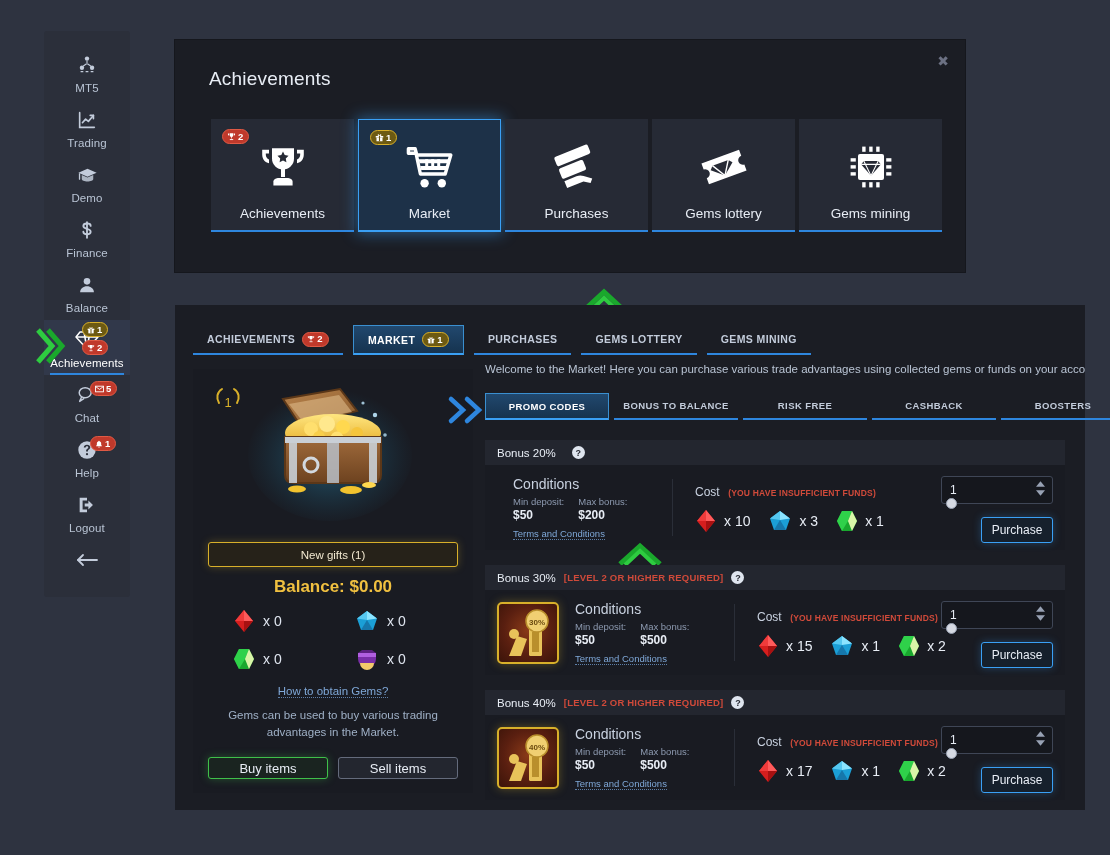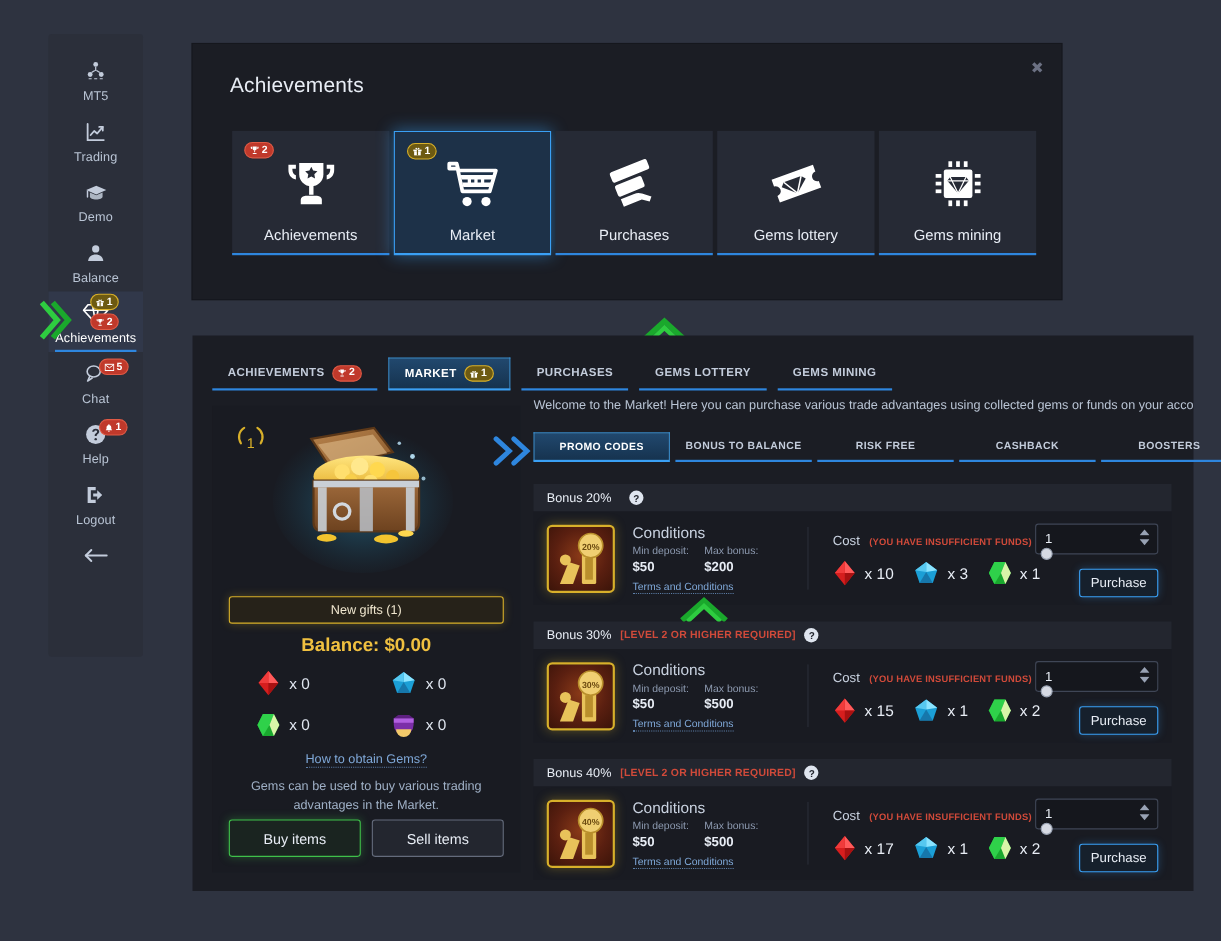--- a/index.html
+++ b/index.html
@@ -138,21 +138,21 @@
   }
   .how-link span { border-bottom: 1px dotted #5d7fa8; }
   .gem-desc {
     position:absolute; left: 22px; right: 22px; top: 338px; text-align:center;
     font-size: 11.5px; color: #9fb0c6; line-height: 1.45;
   }
   .lc-buttons {
     position:absolute; left: 15px; right: 15px; bottom: 14px; display:flex; gap: 10px;
   }
   .btn-buy, .btn-sell {
-    flex: 1; height: 34px; border-radius: 3px;
+    flex: 1; height: 22px; border-radius: 3px;
     display:flex; align-items:center; justify-content:center;
     font-size: 13px; color: #e8edf5; cursor:pointer;
   }
   .btn-buy { border: 1px solid #3fc04a; background:#1a2420; box-shadow: 0 0 9px rgba(63,192,74,.35); }
   .btn-sell { border: 1px solid #646b7c; background:#23262f; }
 
   
   .rightcol { position: absolute; left: 310px; top: 58px; right: 0; bottom: 0; }
   .welcome {
     position:absolute; left: 0; top: 0; right: 0; height: 20px; overflow: hidden;
@@ -260,20 +260,29 @@
       <span class="ic">
         <svg width="23" height="23" viewBox="0 0 24 24" fill="currentColor">
           <path d="M12 5L2.5 9.2 12 13.4l9.5-4.2z"></path>
           <path d="M6 11.4v4.2c0 1.4 2.7 2.6 6 2.6s6-1.2 6-2.6v-4.2l-6 2.7z" opacity=".85"></path>
           <path d="M3 9.6v6.2c0 .4.3.7.7.7s.7-.3.7-.7V9.6z"></path>
         </svg>
       </span>
       <span class="lbl">Demo</span>
     </div>
 
+    <div class="nav-item">
+      <span class="ic">
+        <svg width="22" height="22" viewBox="0 0 24 24" fill="none" stroke="currentColor" stroke-width="2" stroke-linecap="round">
+          <path d="M12 3.5v17"></path>
+          <path d="M16 7.5c0-1.7-1.8-2.6-4-2.6s-4 .9-4 2.8c0 1.8 1.6 2.4 4 3 2.4.6 4 1.2 4 3.1 0 1.9-1.8 2.8-4 2.8s-4-1-4-2.7"></path>
+        </svg>
+      </span>
+      <span class="lbl">Finance</span>
+    </div>
 
     <div class="nav-item">
       <span class="ic">
         <svg width="22" height="22" viewBox="0 0 24 24" fill="currentColor">
           <circle cx="12" cy="8" r="3.6"></circle>
           <path d="M4.5 20c0-4 3.4-6.6 7.5-6.6s7.5 2.6 7.5 6.6z"></path>
         </svg>
       </span>
       <span class="lbl">Balance</span>
     </div>
@@ -644,32 +653,20 @@
         <div class="stab">BOOSTERS</div>
       </div>
 
       <div class="bonus-row" style="top:77px;">
         <div class="bonus-head">
           <span>Bonus 20%</span>
           <span class="req"></span>
           <span class="qmark">?</span>
         </div>
         <div class="bonus-body">
-          <div class="prod-img">
-            <svg width="58" height="58" viewBox="0 0 58 58">
-              <g fill="#e8c35a">
-                <path d="M10 52 l8 -20 l10 3 l-6 17 z"></path>
-                <circle cx="15" cy="30" r="5"></circle>
-                <rect x="30" y="24" width="13" height="28" rx="1.5"></rect>
-                <rect x="33" y="28" width="7" height="20" fill="#b98f2c"></rect>
-              </g>
-              <circle cx="38" cy="17" r="11" fill="#f0cf72" stroke="#b98f2c" stroke-width="1.5"></circle>
-              <text x="38" y="21" font-size="8" font-family="Liberation Sans, sans-serif" font-weight="bold" fill="#6b4a10" text-anchor="middle">20%</text>
-            </svg>
-          </div>
           <div class="cond">
             <div class="cond-title">Conditions</div>
             <div class="cond-cols">
               <div>
                 <div class="cond-lbl">Min deposit:</div>
                 <div class="cond-val">$50</div>
               </div>
               <div>
                 <div class="cond-lbl">Max bonus:</div>
                 <div class="cond-val">$200</div>

